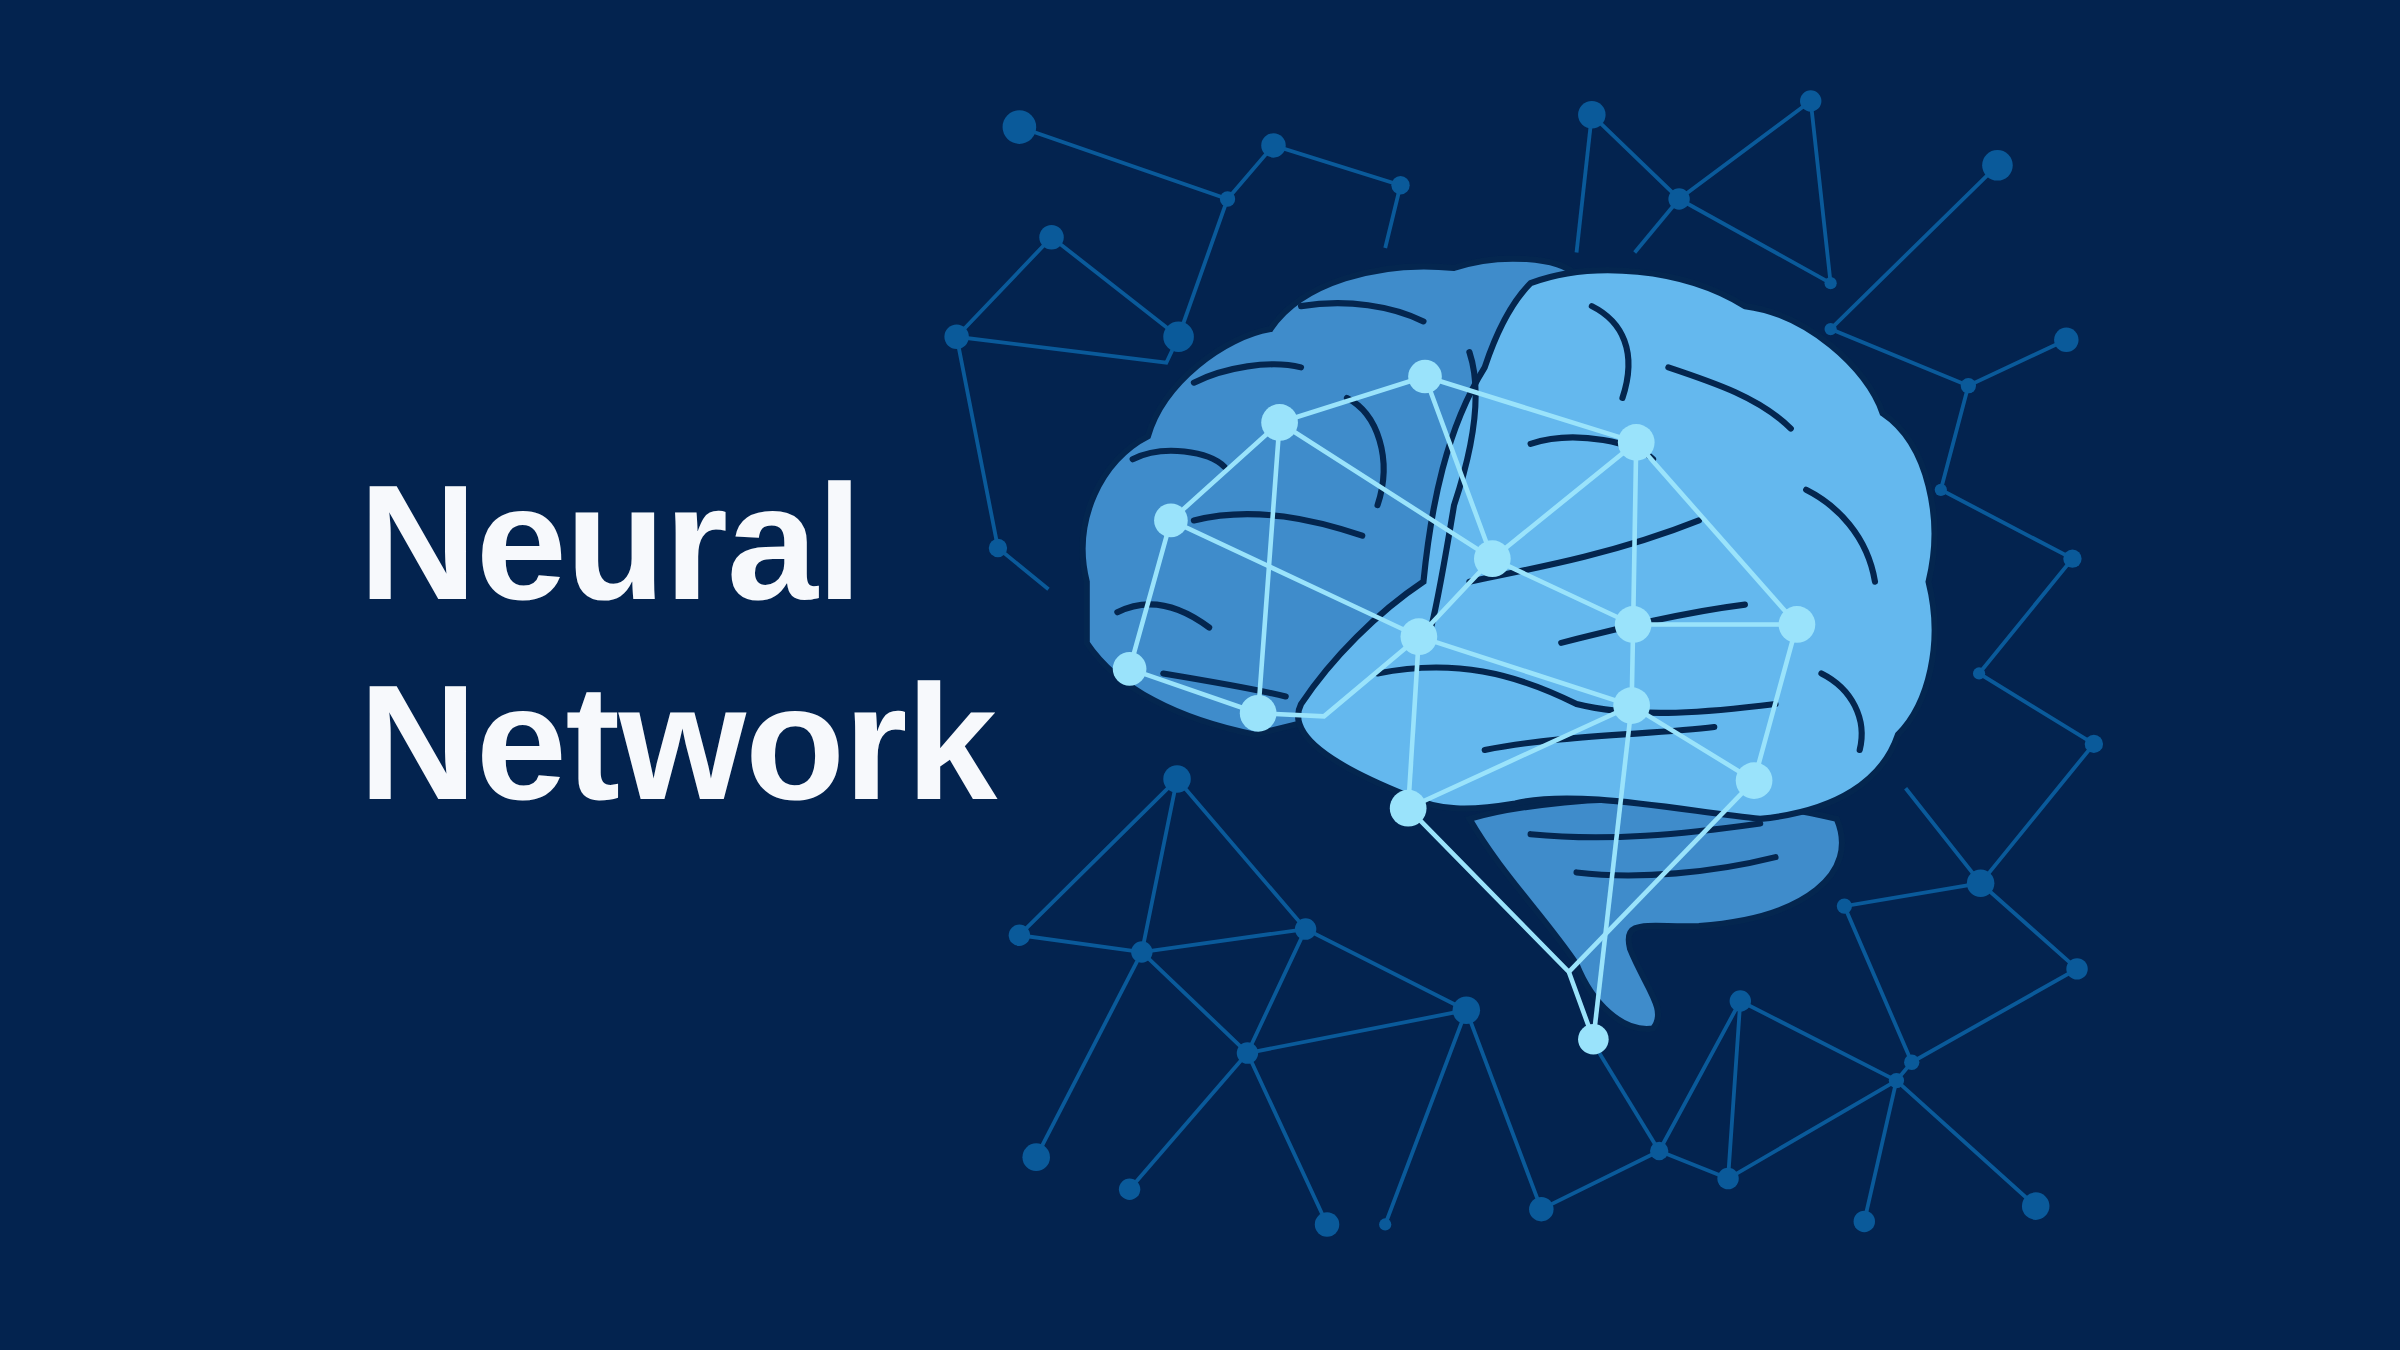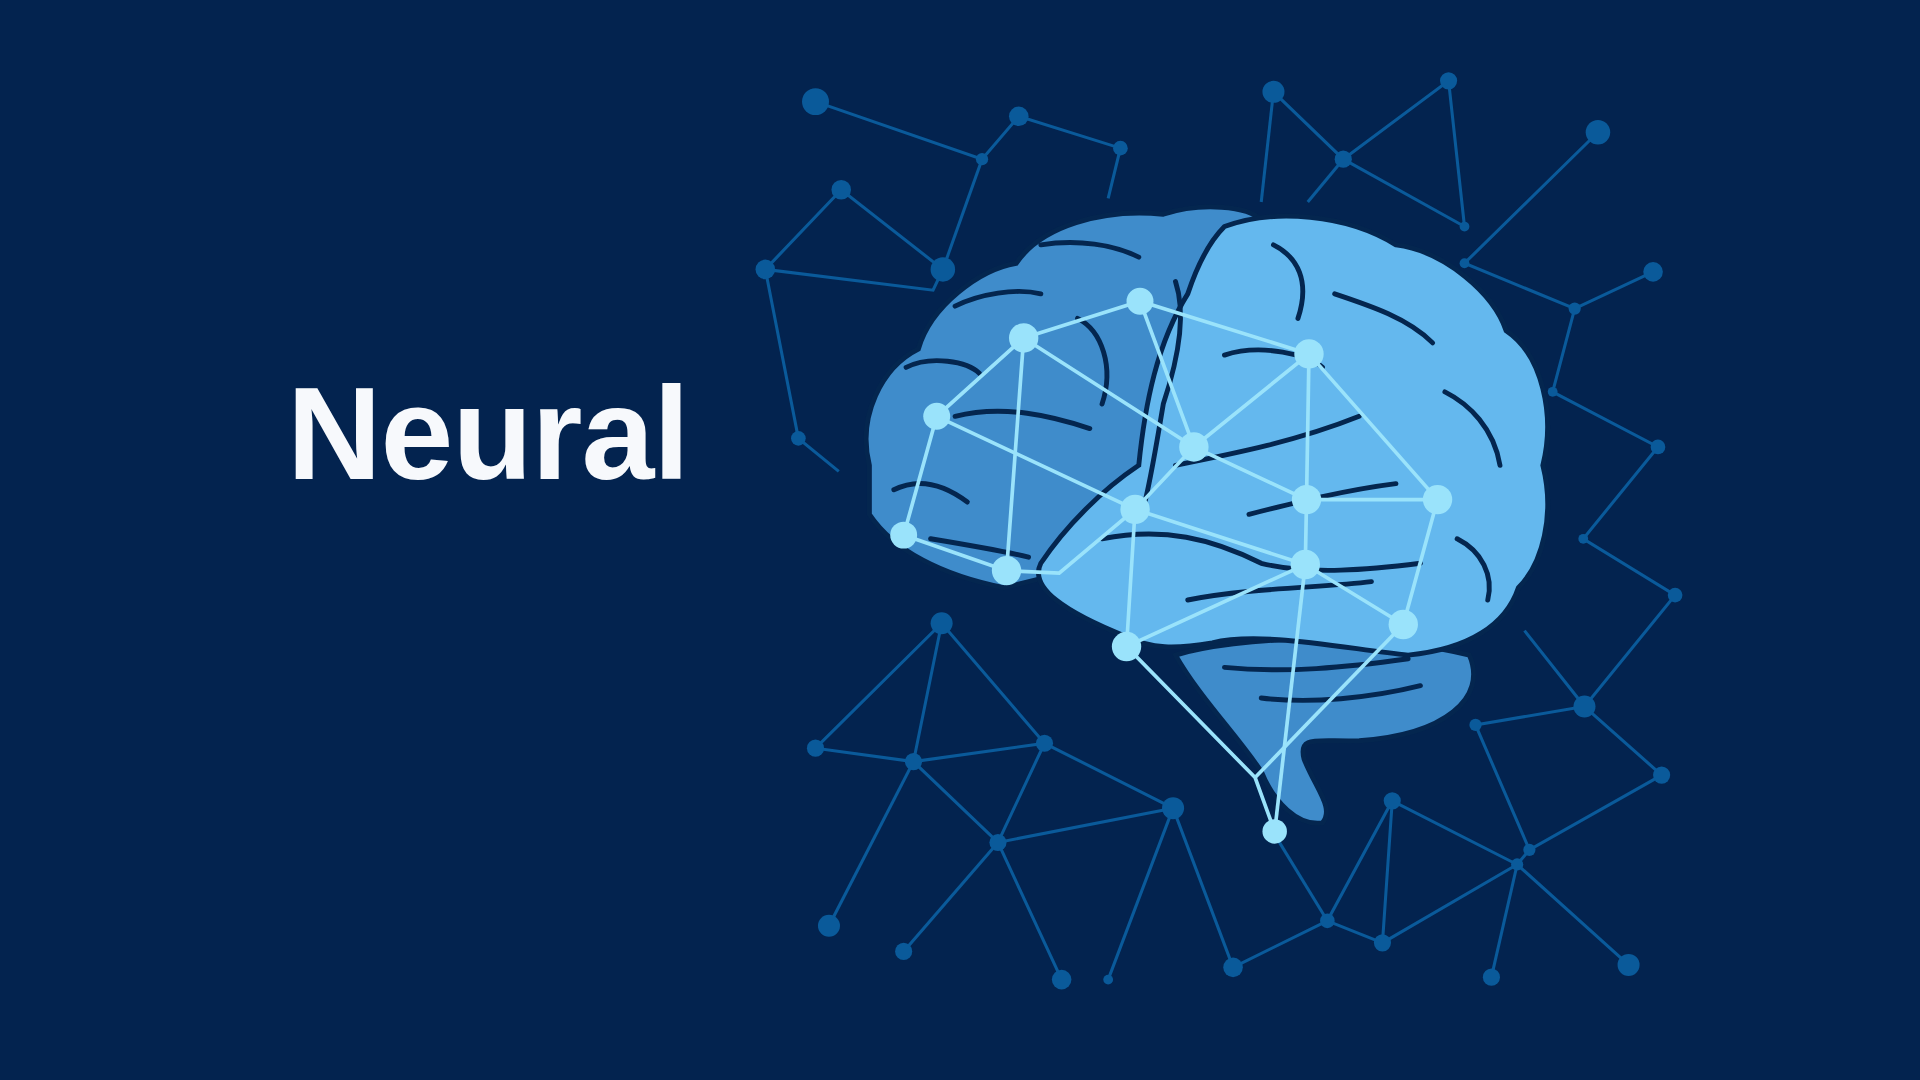--- a/index.html
+++ b/index.html
@@ -21,20 +21,21 @@
       margin-top: 16px;
     }
     .title div { white-space: nowrap; }
     svg.art { position: absolute; left: 0; top: 0; width: 1920px; height: 1080px; z-index: 1; }
   </style>
 </head>
 <body>
 
 <div class="title">
   <div>Neural</div>
+  <div>Network</div>
 </div>
 
 <svg class="art" viewBox="0 0 1568 882" preserveAspectRatio="none">
 
   <g stroke="#0a5a9a" stroke-width="2.5" fill="none">
     <polyline points="666,83 802,130 832,95 915,121 905,162"></polyline>
     <polyline points="802,130 770,220"></polyline>
     <polyline points="625,220 687,155 770,220 762,237 625,220 652,358 685,385"></polyline>
     <polyline points="1040,75 1097,130 1183,66 1196,185"></polyline>
     <polyline points="1097,130 1196,185"></polyline>

